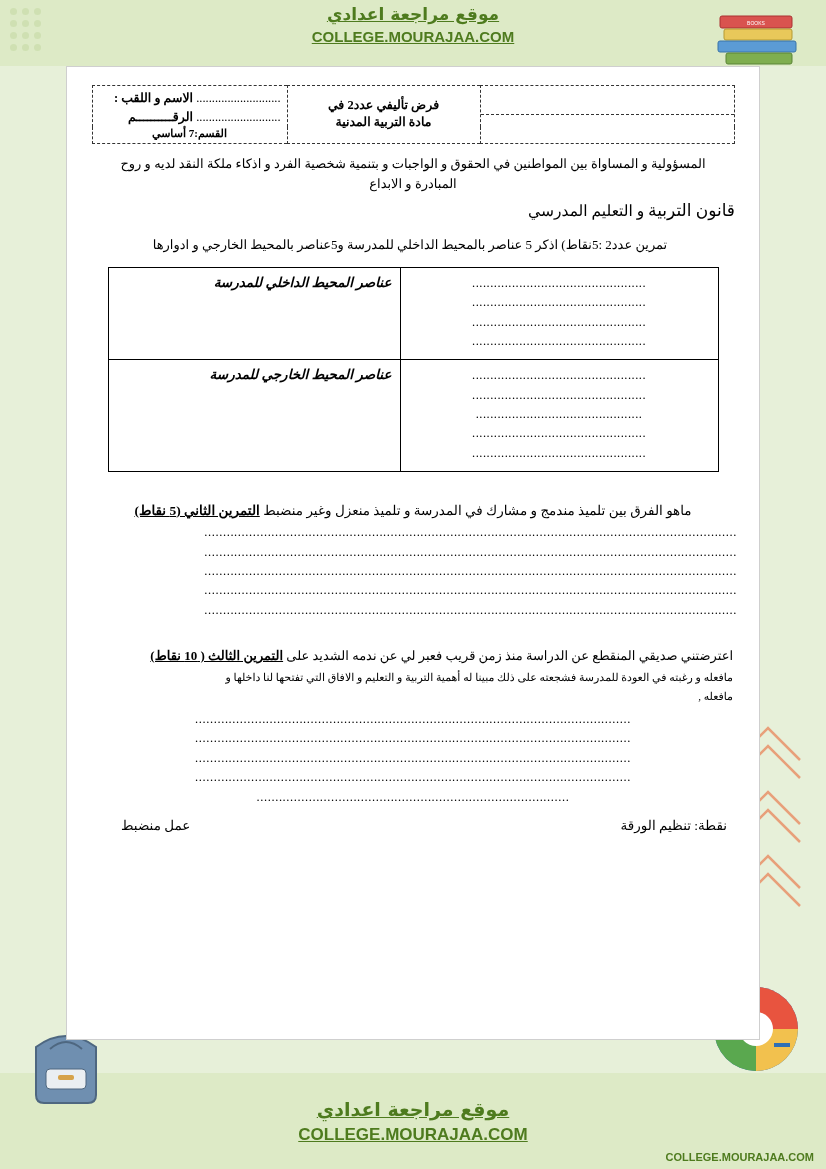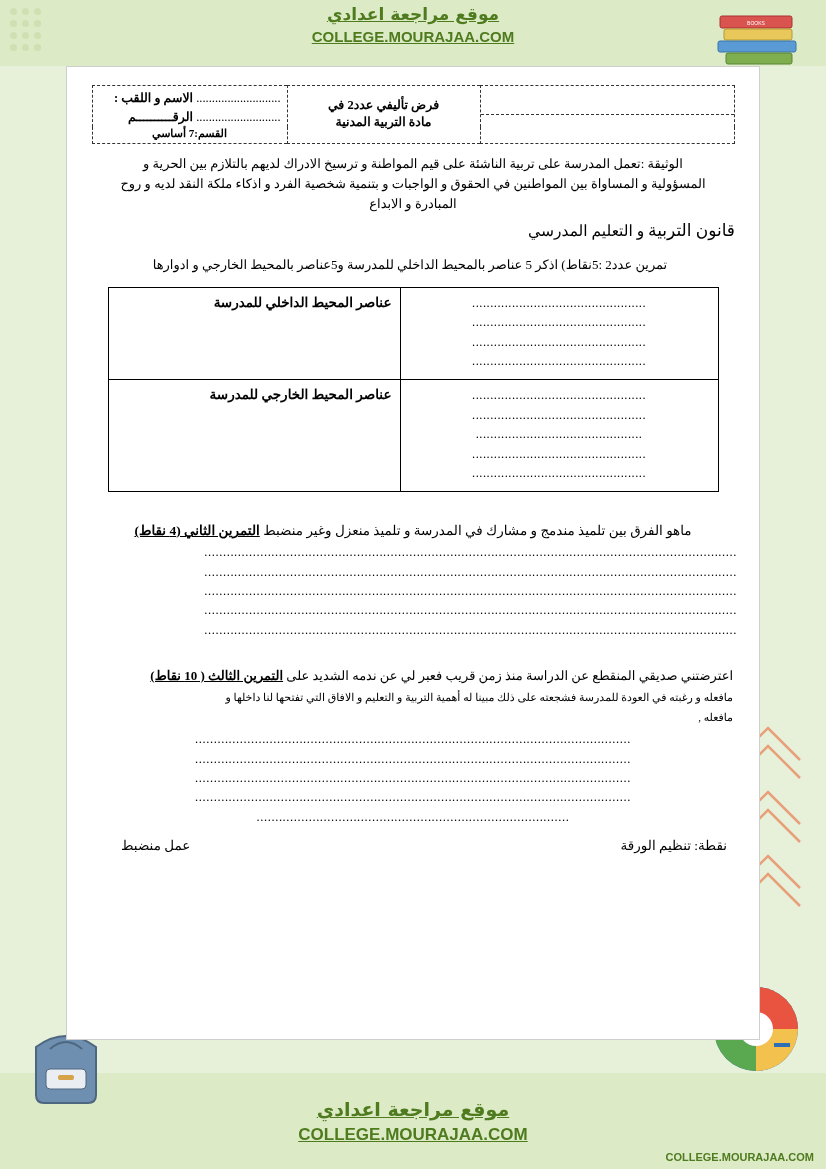--- a/index.html
+++ b/index.html
@@ -87,21 +87,21 @@
   .ex1{
     margin:4px 6px 0 0;text-align:center;font-size:13px;
   }
 
   
   .main-table{
     width:572px;margin:14px auto 0 auto;border-collapse:collapse;table-layout:fixed;
   }
   .main-table td{border:1px solid #000;vertical-align:top;}
   .mt-label{
-    width:275px;text-align:right;font-size:13.5px;font-weight:bold;padding:6px 8px 12px 8px;
+    width:275px;text-align:right;font-size:13.5px;font-weight:bold;padding:6px 8px 12px 8px;font-style:italic;
   }
   .mt-lines{width:297px;padding:6px 10px 8px 10px;}
   .dotline{
     font-size:12.5px;letter-spacing:.5px;color:#000;line-height:1.55;
     white-space:nowrap;overflow:hidden;text-align:center;
   }
   .mt-lines.second .dotline{text-align:center;}
 
   
   .ex-head{
@@ -230,21 +230,20 @@
     </tr>
     <tr>
       <td class="hdr-left" style="border-top:none;padding-top:0">
         <div class="hdr-cls">القسم:7 أساسي</div>
       </td>
     </tr>
   </tbody>
       </table>
 
   <div class="intro">
-    <div>الوثيقة :تعمل المدرسة على تربية الناشئة على قيم المواطنة و ترسيخ الادراك لديهم بالتلازم بين الحرية و</div>
     <div>المسؤولية و المساواة بين المواطنين في الحقوق و الواجبات و بتنمية شخصية الفرد و اذكاء ملكة النقد لديه و روح</div>
     <div>المبادرة و الابداع</div>
   </div>
 
   <div class="law-title">
     <span class="strong">قانون التربية</span>
     <span>و التعليم المدرسي</span>
   </div>
 
   <div class="ex1">تمرين عدد2 :5نقاط) اذكر 5 عناصر بالمحيط الداخلي للمدرسة و5عناصر بالمحيط الخارجي و ادوارها</div>
@@ -268,21 +267,21 @@
         <div class="dotline">................................................</div>
         <div class="dotline">................................................</div>
       </td>
       <td class="mt-label">عناصر المحيط الخارجي للمدرسة</td>
     </tr>
   </tbody>
       </table>
 
   <div class="ex-head">
     <span>ماهو الفرق بين تلميذ مندمج و مشارك في المدرسة و تلميذ منعزل وغير منضبط</span>
-    <span class="u-b">التمرين الثاني (4  نقاط)</span>
+    <span class="u-b">التمرين الثاني (5  نقاط)</span>
   </div>
 
   <div class="fill-lines">
     <div class="dotline">...............................................................................................................................................</div>
     <div class="dotline">...............................................................................................................................................</div>
     <div class="dotline">...............................................................................................................................................</div>
     <div class="dotline">...............................................................................................................................................</div>
     <div class="dotline">...............................................................................................................................................</div>
   </div>
 

